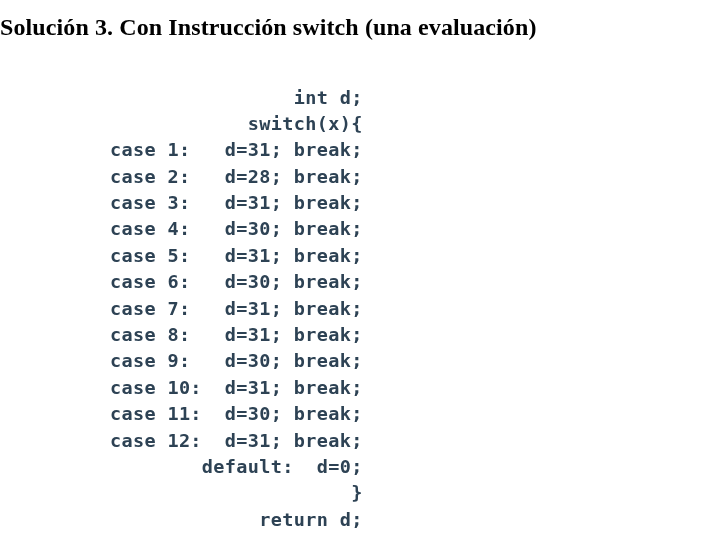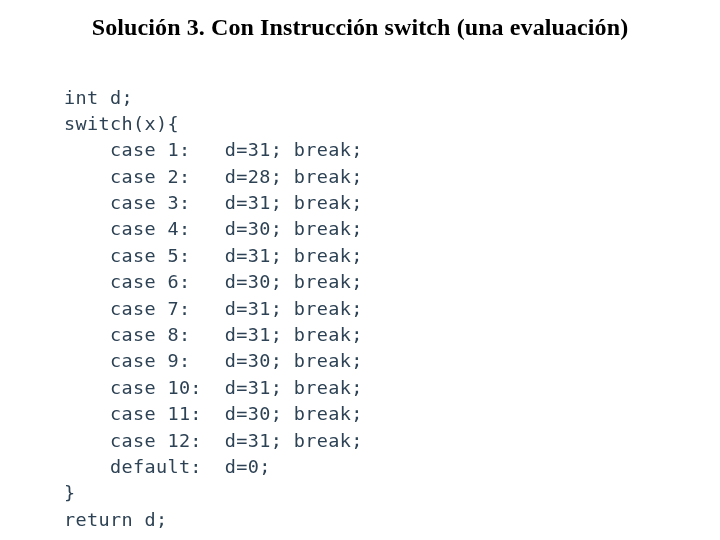--- a/index.html
+++ b/index.html
@@ -18,40 +18,41 @@
     width: 720px;
     height: 540px;
     background: #ffffff;
     box-sizing: border-box;
   }
   .slide-title {
     position: absolute;
     left: 0;
     top: 13px;
     width: 720px;
-    text-align: center;
+    text-align: left;
     font-family: "Liberation Serif", "DejaVu Serif", serif;
     font-weight: bold;
     font-size: 24px;
     line-height: 28px;
     color: #000000;
     letter-spacing: 0.1px;
     white-space: nowrap;
   }
   .code-block {
     position: absolute;
     left: 64px;
     top: 66px;
     font-family: "DejaVu Sans Mono", "Liberation Mono", monospace;
     font-size: 18.5px;
     line-height: 26.4px;
     color: #2d4254;
     white-space: pre;
-    font-weight: 400;
+    font-weight: 700;
     letter-spacing: 0.35px;
+    text-align: right;
   }
   .code-line {
     white-space: pre;
     display: block;
     height: 26.4px;
   }
 </style>
 </head>
 <body>
 

